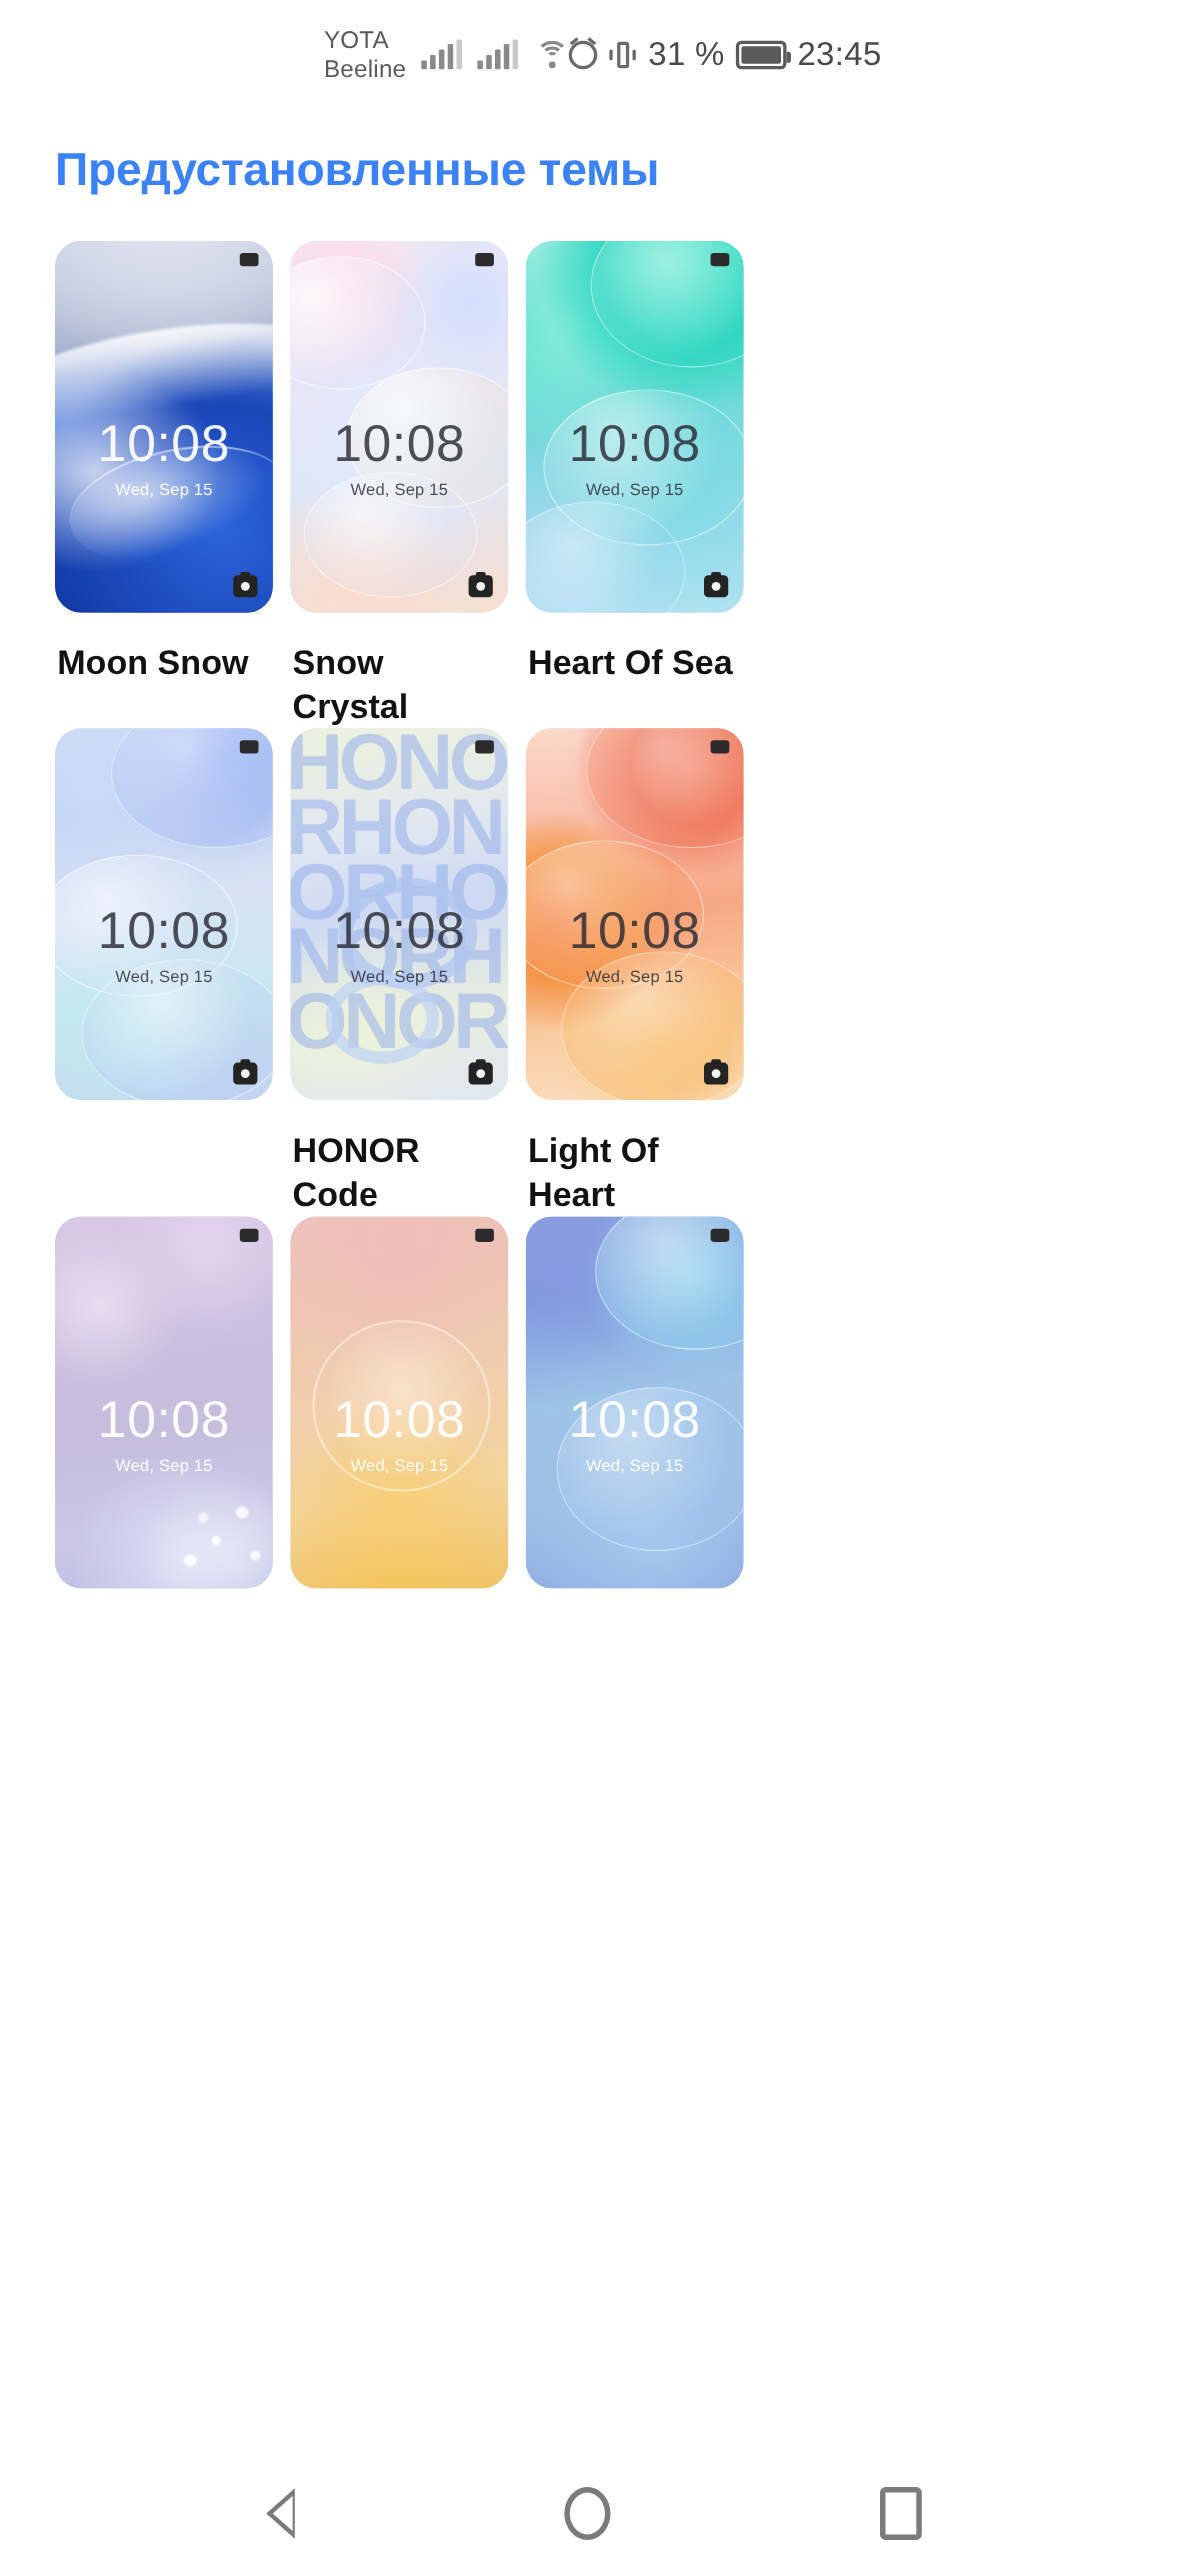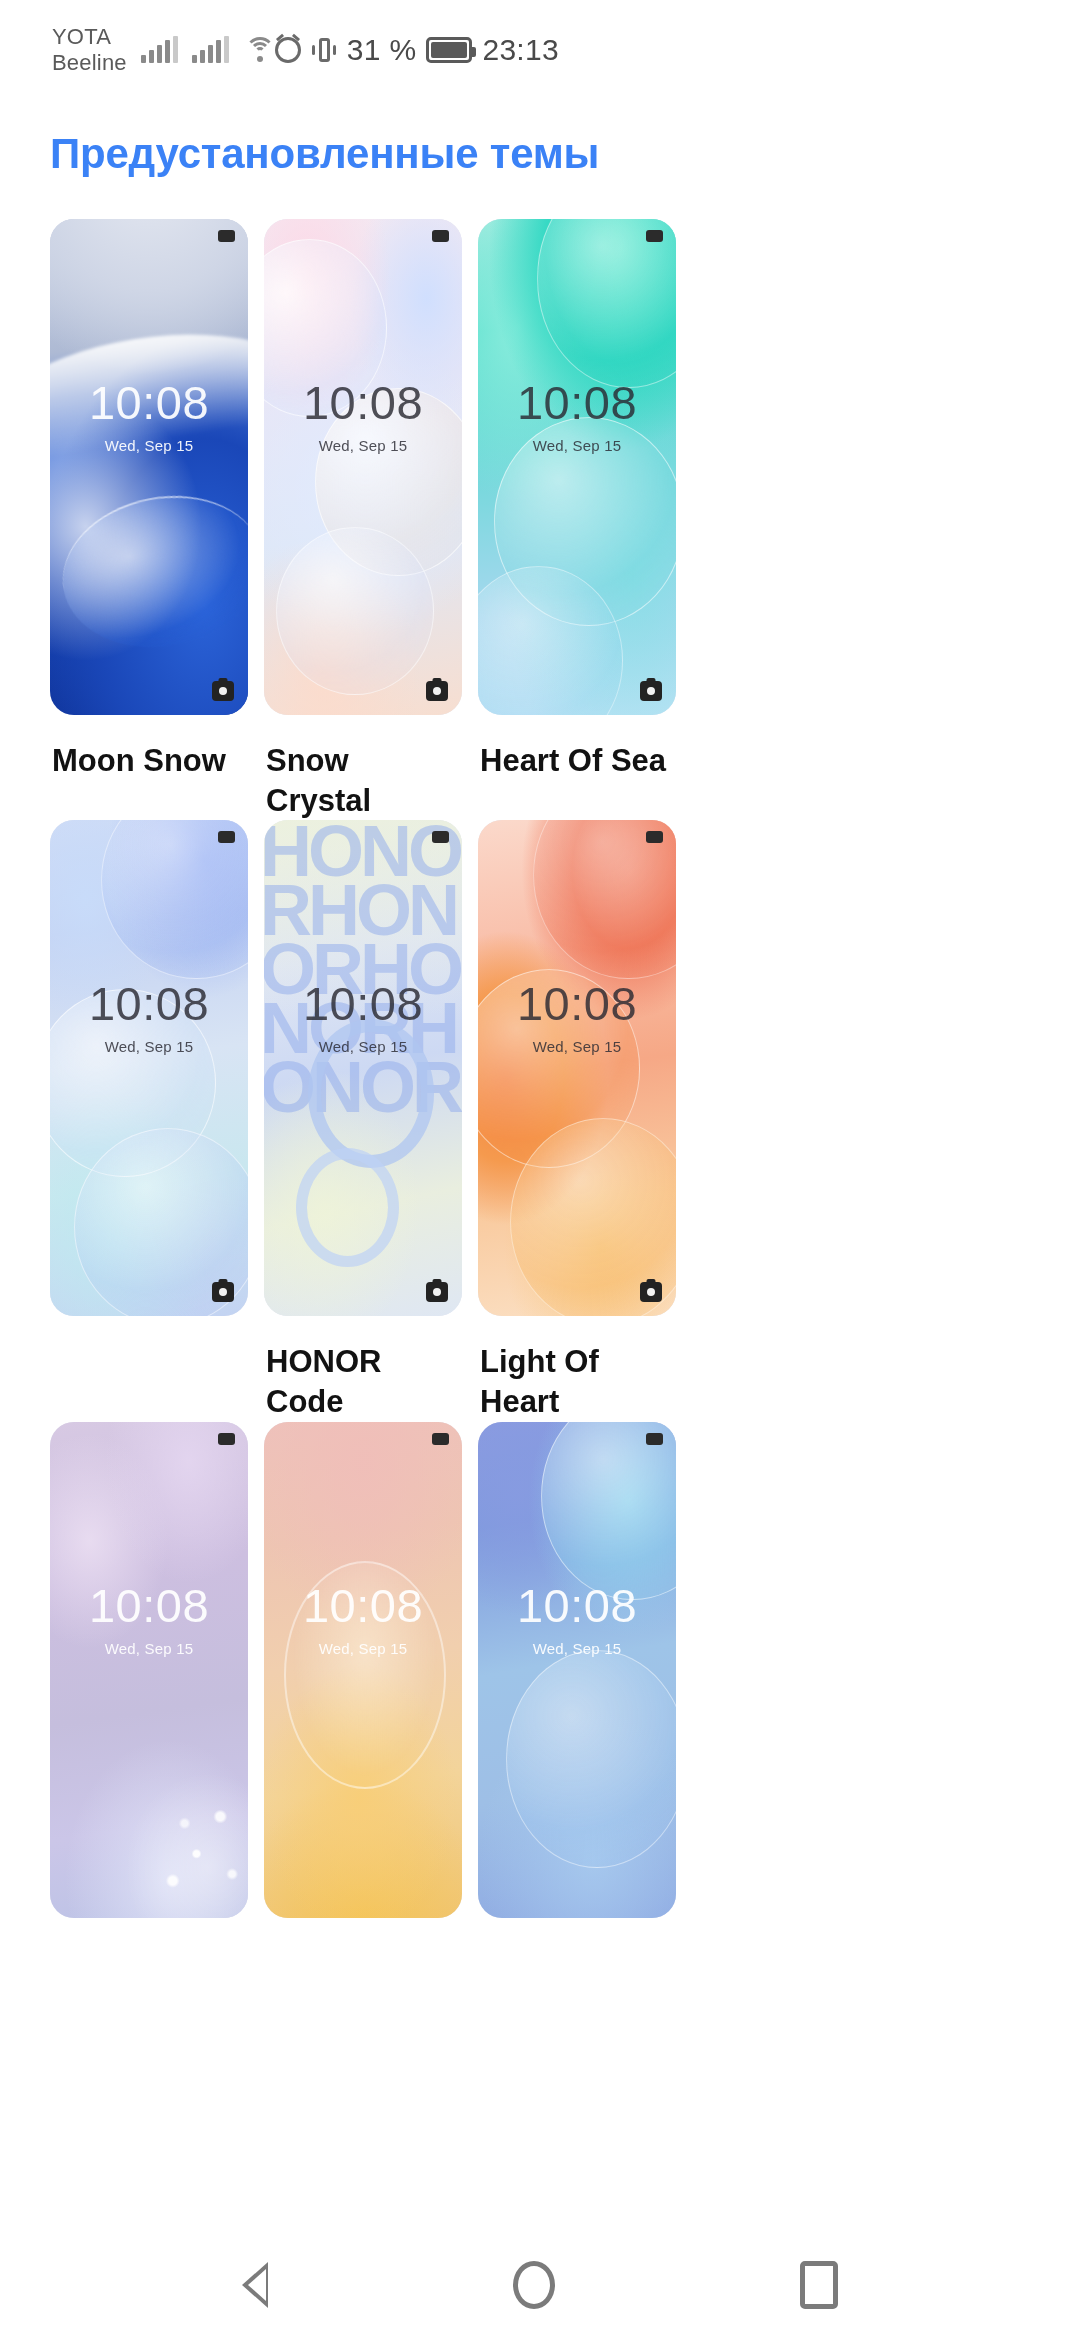--- a/index.html
+++ b/index.html
@@ -11,21 +11,21 @@
     font-family: "Liberation Sans", sans-serif;
     overflow: hidden;
   }
 
   
   .status-bar {
     position: relative;
     height: 100px;
     display: flex;
     align-items: center;
-    justify-content: flex-start;
+    justify-content: center;
     padding: 0 36px 0 52px;
   }
   .status-left {
     display: flex;
     align-items: center;
     gap: 14px;
   }
   .carriers {
     display: flex;
     flex-direction: column;
@@ -107,21 +107,21 @@
     grid-template-columns: repeat(3, 198px);
     column-gap: 16px;
     row-gap: 0;
     padding: 41px 0 0 50px;
   }
   .theme-cell { width: 198px; }
 
   .thumb {
     position: relative;
     width: 198px;
-    height: 496px;
+    height: 338px;
     border-radius: 24px;
     overflow: hidden;
     background: #dfe3ee;
   }
   .thumb .layer { position: absolute; inset: 0; }
 
   .notch {
     position: absolute;
     top: 11px; right: 13px;
     width: 17px; height: 12px;
@@ -461,21 +461,21 @@
     <div class="alarm-icon"></div>
     <div class="vibrate-icon">
       <div class="w l"></div>
         <div class="body"></div>
         <div class="w r"></div>
     </div>
     <span>31 %</span>
     <div class="battery-icon">
       <div class="battery-fill"></div>
     </div>
-    <span>23:13</span>
+    <span>23:45</span>
   </div>
 </div>
 
 <div class="page-title">Предустановленные темы</div>
 
 <div class="theme-grid">
 
   <div class="theme-cell">
     <div class="thumb light-text">
       <div class="layer art-moon-light">

